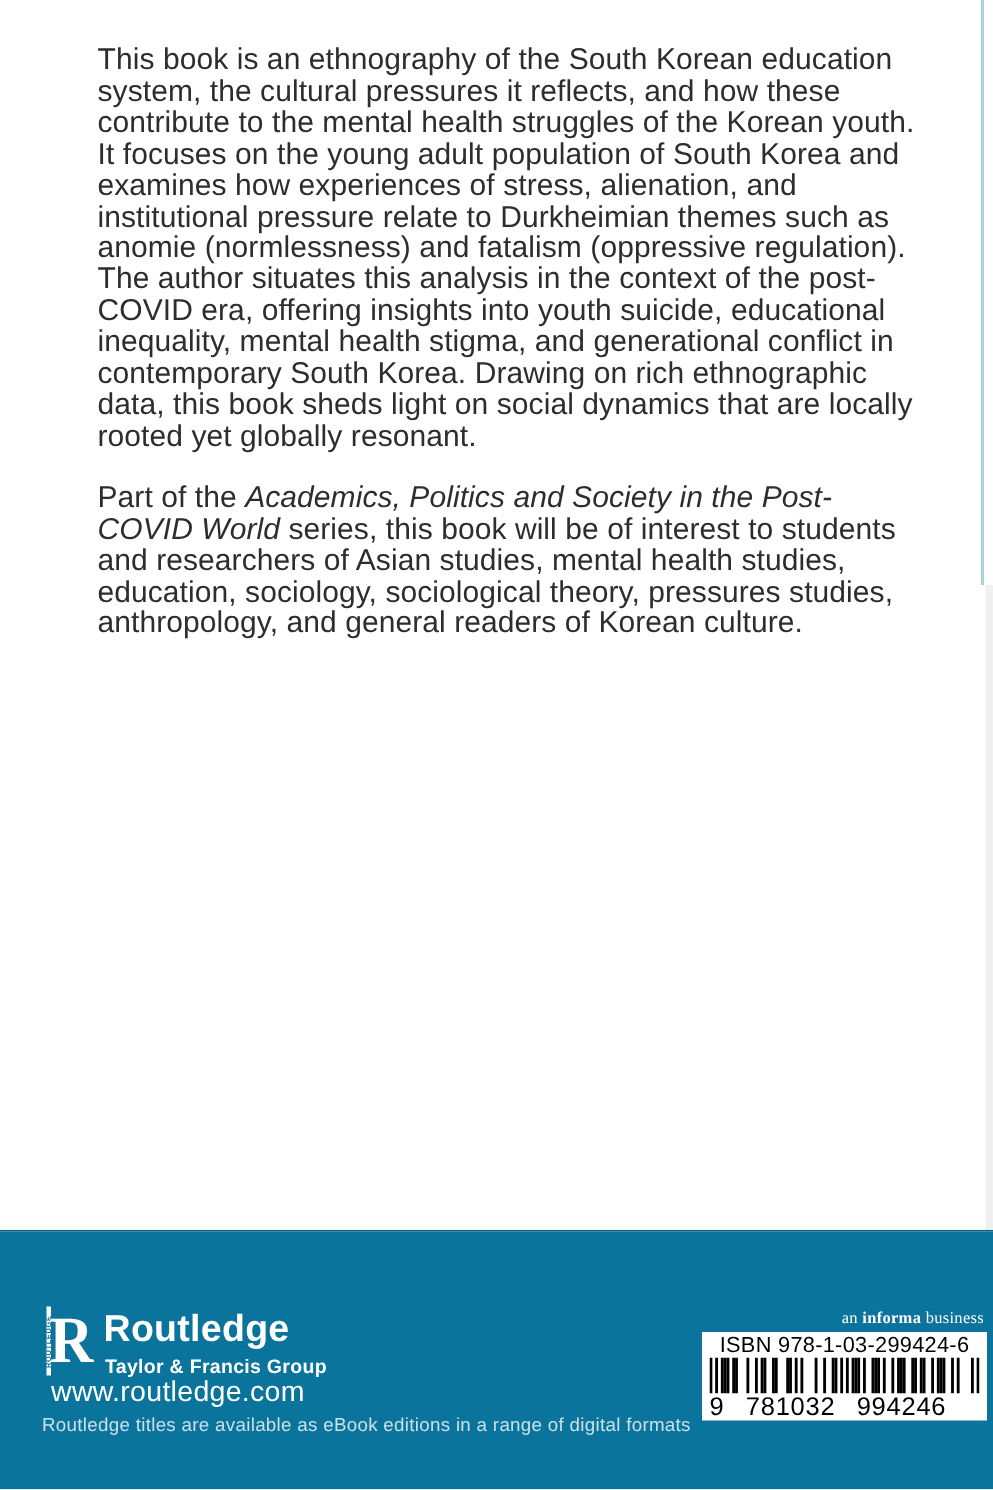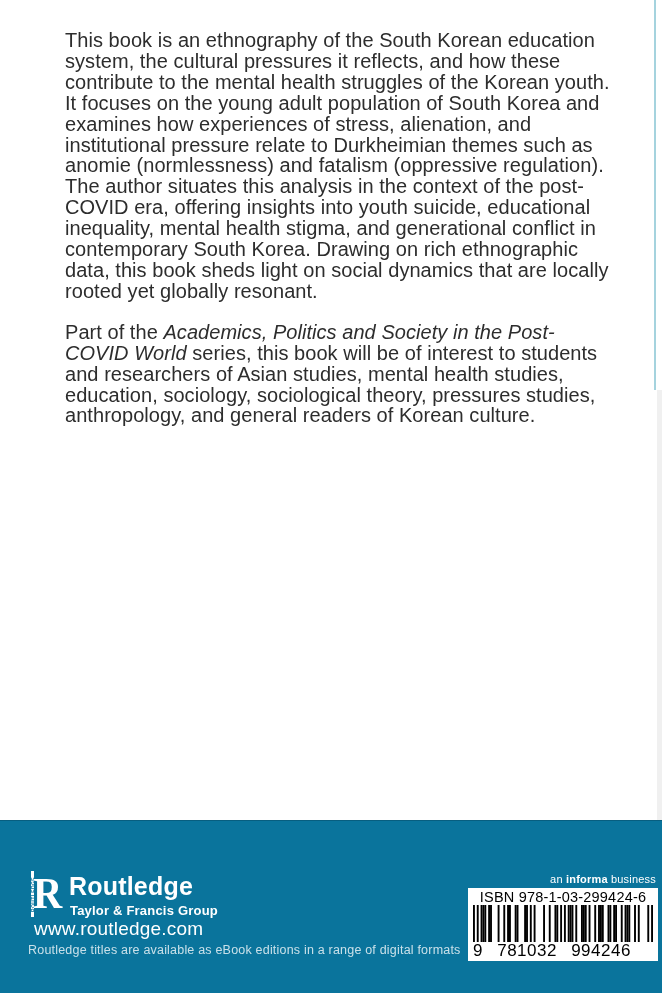--- a/index.html
+++ b/index.html
@@ -82,24 +82,25 @@
     position:absolute;left:28px;top:122px;
     font-size:12.5px;
     color:rgba(255,255,255,0.78);
     letter-spacing:0.2px;
   }
   
   .informa{
     position:absolute;right:6px;top:52px;
     font-size:11px;letter-spacing:0.2px;
     color:#ffffff;
+    font-family:Liberation Serif, serif;
   }
   .informa b{font-weight:bold;}
   .barcode{
-    position:absolute;left:468px;top:67px;width:190px;height:73px;
+    position:absolute;left:468px;top:67px;width:190px;height:59px;
     background:#ffffff;color:#000000;
     display:flex;flex-direction:column;
     box-sizing:border-box;
   }
   .isbn{
     height:17px;line-height:18px;
     text-align:center;
     font-size:14.5px;letter-spacing:0.2px;
     white-space:nowrap;
   }

